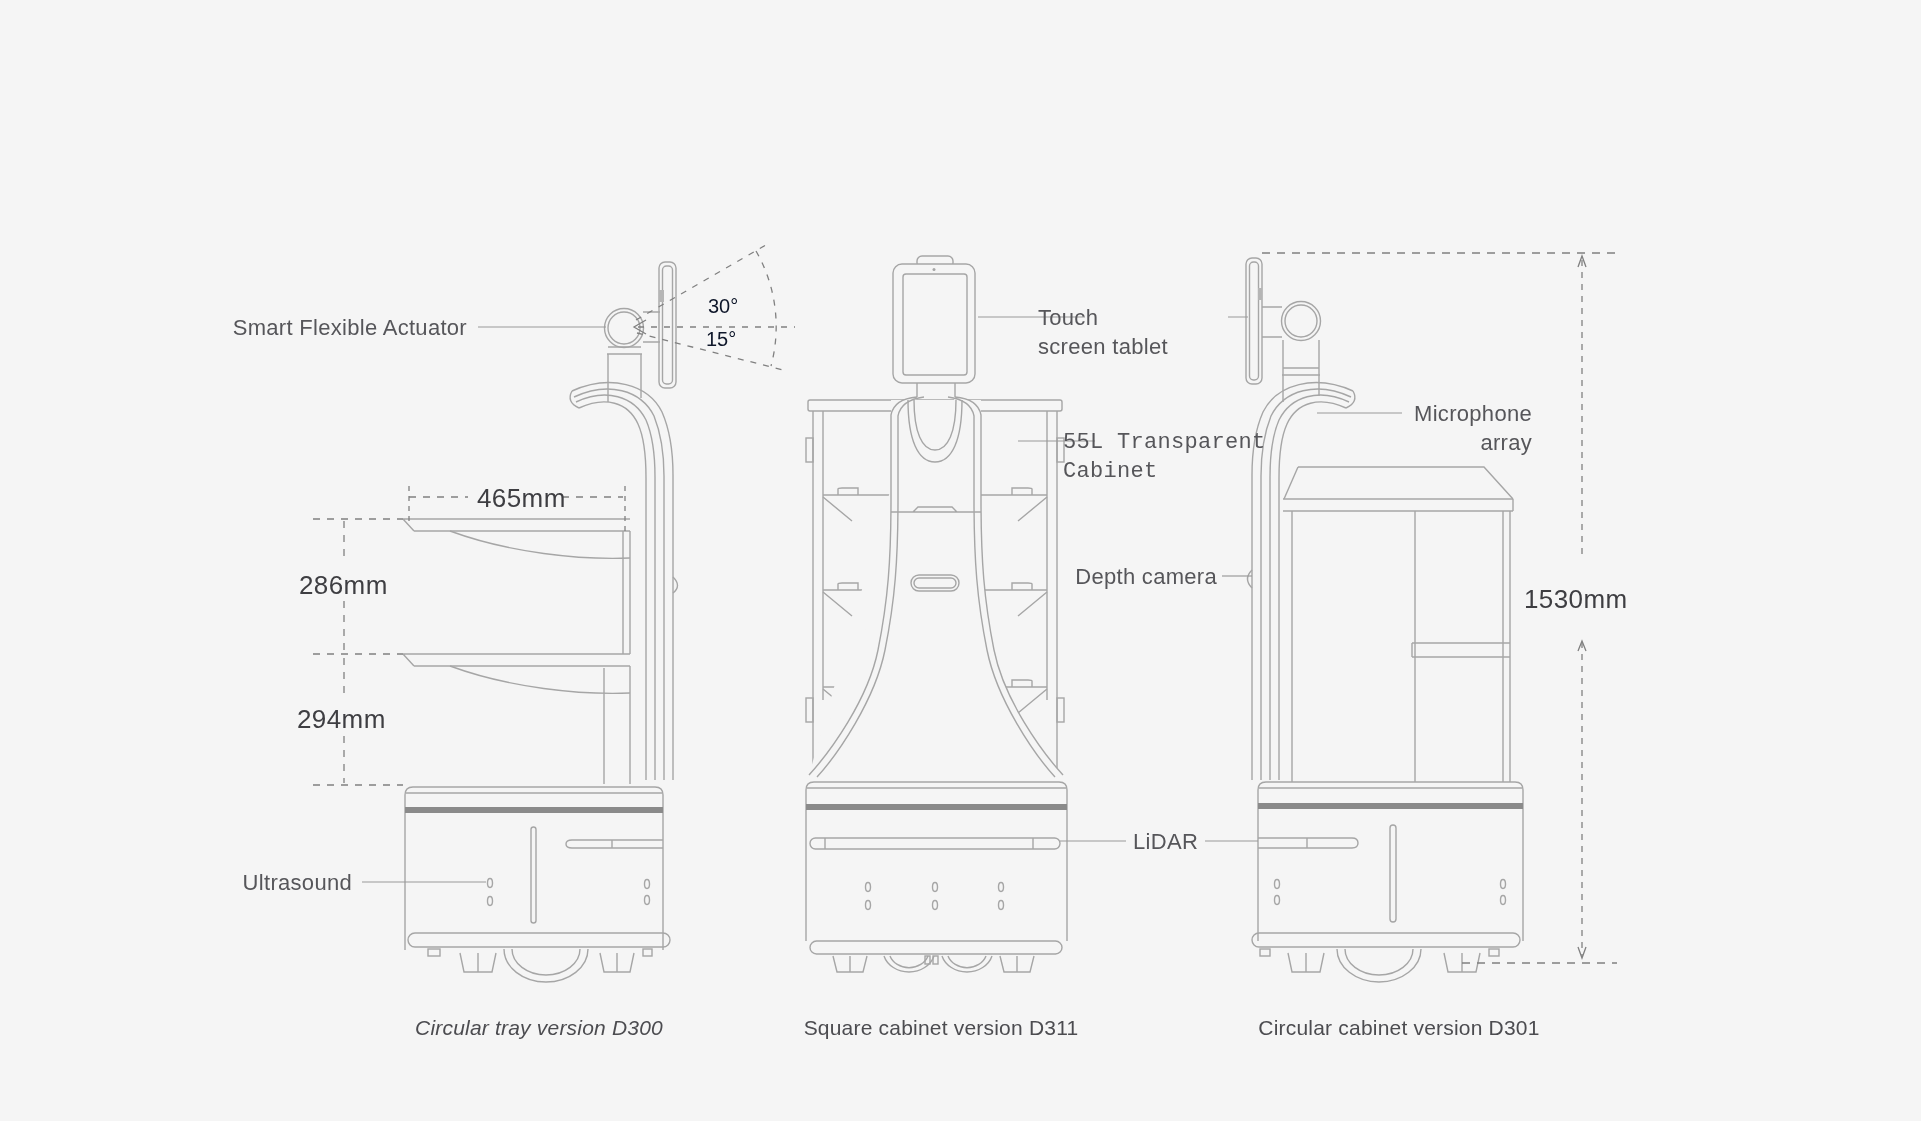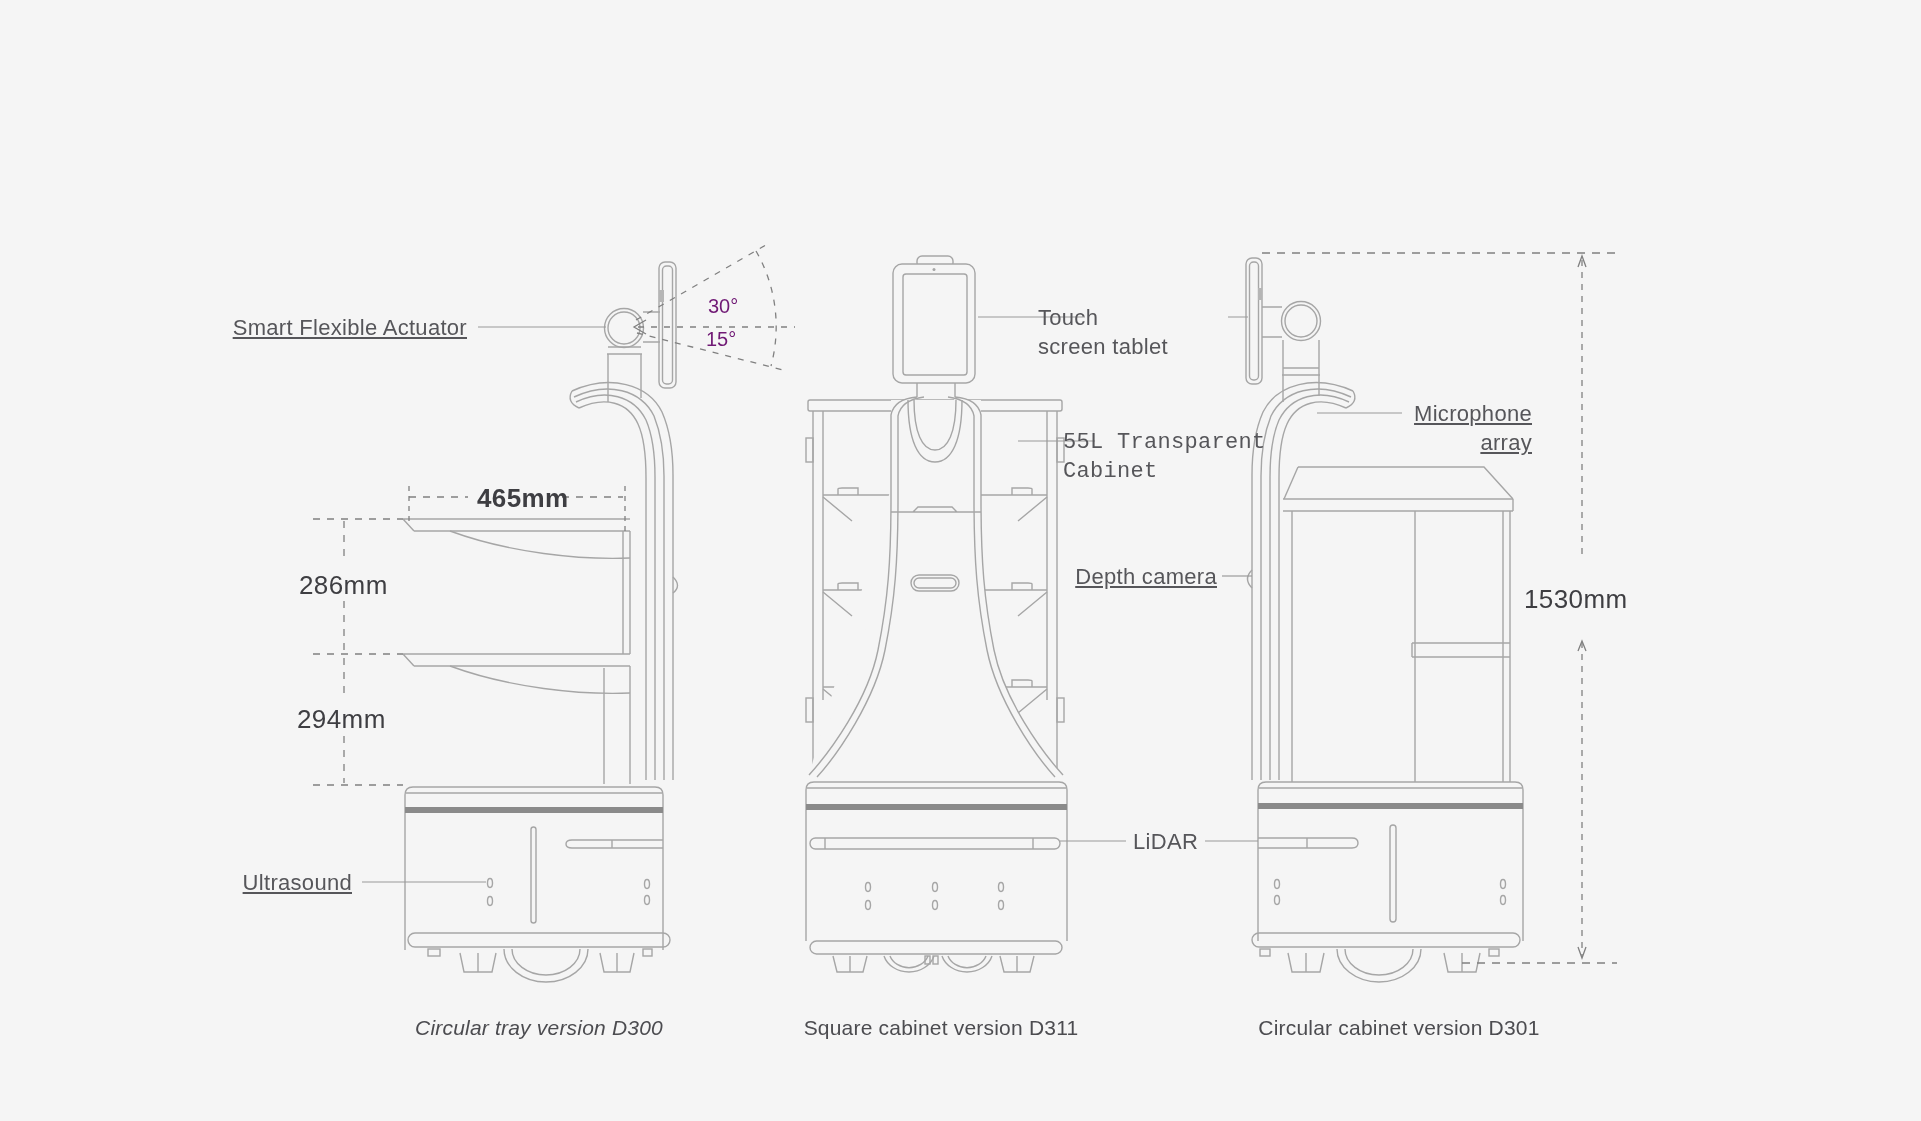--- a/index.html
+++ b/index.html
@@ -1,24 +1,24 @@
 <!DOCTYPE html>
 <html><head>
 <meta charset="utf-8">
 <style>
   html,body{margin:0;padding:0;background:#f5f5f5;}
   .canvas{position:relative;width:1921px;height:1121px;background:#f5f5f5;
           font-family:"Liberation Sans", sans-serif;overflow:hidden;}
   .canvas svg{position:absolute;left:0;top:0;}
   .lbl{position:absolute;font-size:22px;color:#56565a;letter-spacing:.3px;
        line-height:1.3;white-space:nowrap;text-align:right;}
-  .ra{text-align:right;text-decoration:underline;}
+  .ra{text-align:right;}
   .ctr{text-align:left;}
   .dim{position:absolute;font-size:26px;color:#3e3e42;letter-spacing:.4px;white-space:nowrap;}
-  .ang{position:absolute;font-size:20px;color:#701a75;white-space:nowrap;}
+  .ang{position:absolute;font-size:20px;color:#0f172a;white-space:nowrap;}
   .cap{position:absolute;top:1016px;font-size:21px;color:#4c4c50;width:340px;
        text-align:center;white-space:nowrap;letter-spacing:.2px;}
 </style>
 </head>
 <body>
 
 <div class="canvas">
 
 <svg width="1921" height="1121" viewBox="0 0 1921 1121">
 
@@ -272,21 +272,21 @@
 
   <div class="lbl ra" style="right:704px; top:563px;">Depth camera</div>
 
   <div class="lbl" style="left:1133px; top:828px;">LiDAR</div>
 
   <div class="lbl ra" style="right:389px; top:400px;">
     <div>Microphone</div>
     <div>array</div>
   </div>
 
-  <div class="dim" style="left:477px; top:483px;font-weight:bold;">465mm</div>
+  <div class="dim" style="left:477px; top:483px;">465mm</div>
   <div class="dim" style="left:299px; top:570px;">286mm</div>
   <div class="dim" style="left:297px; top:704px;">294mm</div>
   <div class="dim" style="left:1524px; top:584px;text-align:center;">1530mm</div>
   <div class="ang" style="left:708px; top:295px;">30°</div>
   <div class="ang" style="left:706px; top:328px;">15°</div>
 
   <div class="cap" style="left:369px;font-style:italic;">Circular tray version D300</div>
   <div class="cap" style="left:771px;">Square cabinet version D311</div>
   <div class="cap" style="left:1229px;">Circular cabinet version D301</div>
 

